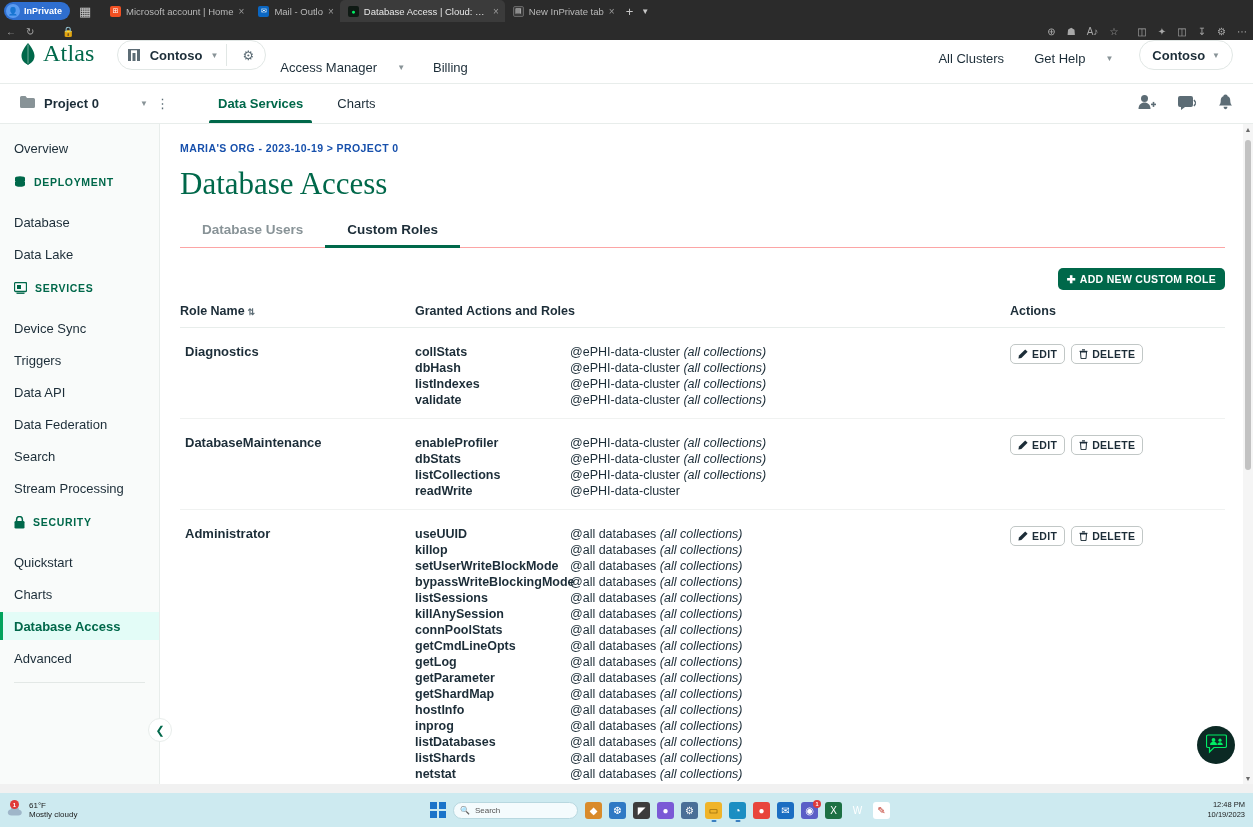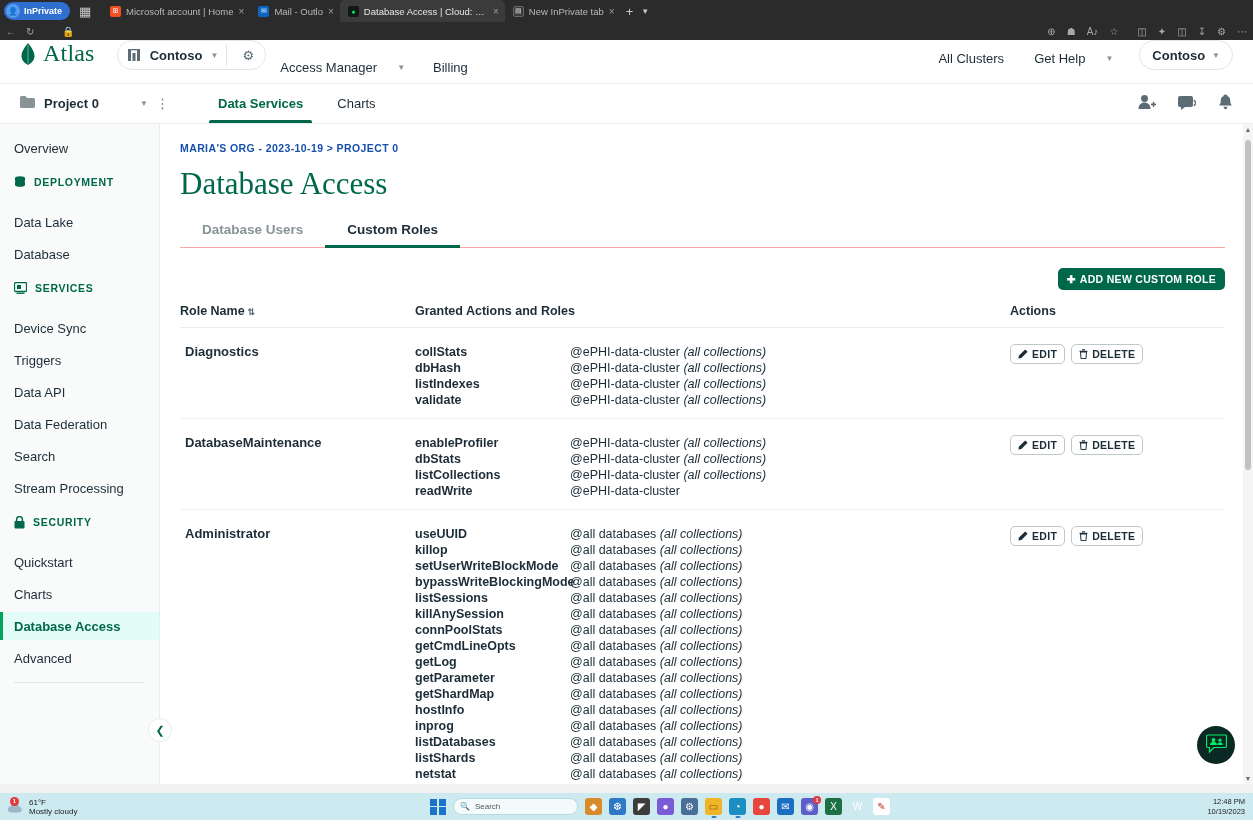--- a/index.html
+++ b/index.html
@@ -204,21 +204,21 @@
     position: absolute; left: 2px; width: 6px; top: 16px; height: 330px;
     background: #c2c2c2; border-radius: 3px;
   }
   .v-scroll .arr { position: absolute; left: 0; width: 10px; text-align: center; font-size: 7px; color: #6b6b6b; }
 
   .h-scroll { height: 9px; background: #f1f1f1; position: relative; }
   .h-scroll .thumb { position: absolute; left: 12px; top: 2px; height: 5px; width: 0; }
 
   
   .taskbar {
-    height: 27px; background: #cdeaf0; display: flex; align-items: center;
+    height: 34px; background: #cdeaf0; display: flex; align-items: center;
     padding: 0 6px; font-size: 8px; color: #1b1b1b; position: relative;
   }
   .weather { display: flex; align-items: center; gap: 5px; }
   .weather-ico { position: relative; width: 18px; height: 18px; display:flex; align-items:center; justify-content:center; font-size: 11px; }
   .weather-badge {
     position: absolute; top: -1px; left: 4px; width: 9px; height: 9px; border-radius: 50%;
     background: #e03a3a; color: #fff; font-size: 6px; display: flex;
     align-items: center; justify-content: center; font-weight: bold;
   }
   .weather-txt { line-height: 9px; }
@@ -392,24 +392,24 @@
           <span class="shi">
             <svg width="12" height="13" viewBox="0 0 12 13">
               <ellipse cx="6" cy="2" rx="5" ry="1.8" fill="#00684a"></ellipse>
               <path d="M1 2 V5 C1 6 3.2 6.8 6 6.8 C8.8 6.8 11 6 11 5 V2" fill="#00684a"></path>
               <path d="M1 6 V9 C1 10 3.2 10.8 6 10.8 C8.8 10.8 11 10 11 9 V6" fill="#00684a"></path>
             </svg>
           </span>
           <span>DEPLOYMENT</span>
         </div>
         <div class="side-item">
+          <span>Database</span>
+        </div>
+        <div class="side-item">
           <span>Data Lake</span>
-        </div>
-        <div class="side-item">
-          <span>Database</span>
         </div>
         <div class="side-head">
           <span class="shi">
             <svg width="13" height="12" viewBox="0 0 13 12">
               <rect x="0.5" y="0.5" width="12" height="9" rx="1.2" fill="none" stroke="#00684a" stroke-width="1.3"></rect>
               <rect x="3" y="3" width="4" height="4" fill="#00684a"></rect>
               <rect x="2.5" y="10.6" width="8" height="1.3" fill="#00684a"></rect>
             </svg>
           </span>
           <span>SERVICES</span>

